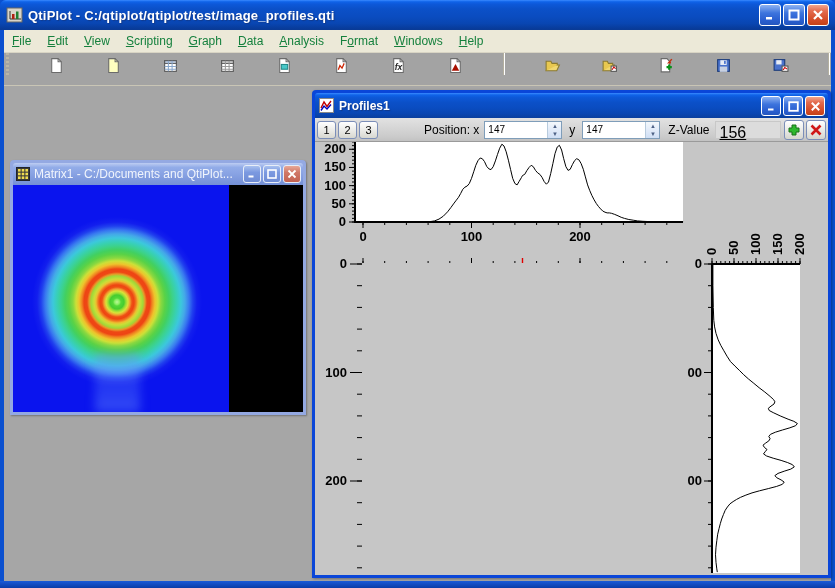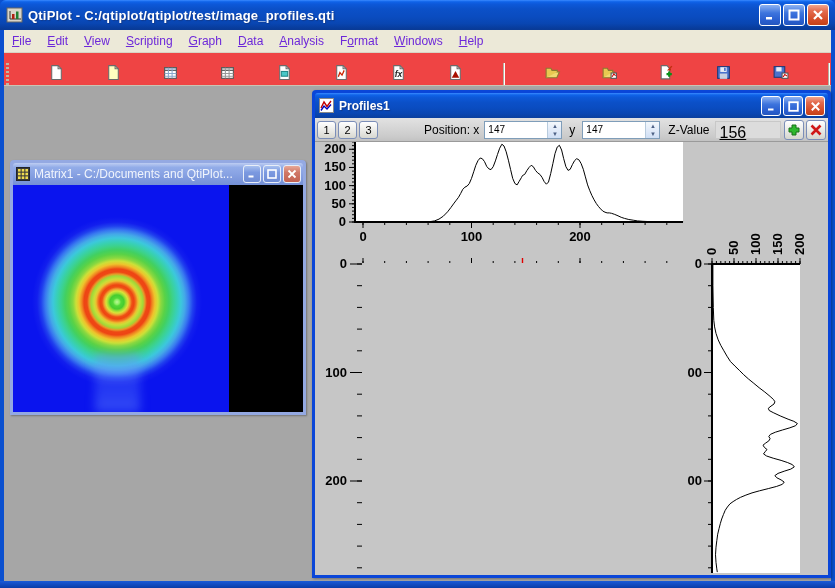--- a/index.html
+++ b/index.html
@@ -13,24 +13,24 @@
 .app-icon { width:18px; height:18px; margin:0 4px 0 6px; }
 .title-text { color:#fff; font-size:13px; font-weight:bold; text-shadow:1px 1px 1px #123a8a; letter-spacing:.2px; }
 .winbtns { position:absolute; right:6px; top:4px; display:flex; gap:2px; }
 .wbtn { width:22px; height:22px; border:1px solid #fff; border-radius:3px; display:flex; align-items:center; justify-content:center; }
 .wbtn.min, .wbtn.max { background:linear-gradient(180deg,#8db2f2,#3d74dd 40%,#2a5fd0 75%,#2456bf); }
 .wbtn.close { background:linear-gradient(180deg,#f2a58c,#e36b4e 30%,#d54e2a 70%,#c44117); }
 .wbtn svg { display:block; }
 
 
 .menubar { position:absolute; left:4px; top:30px; width:827px; height:23px; background:#ece9d8; display:flex; align-items:center; border-bottom:1px solid #d8d4c4; }
-.menu-item { font-size:12px; color:#6d28d9; padding:3px 8px; }
-
-
-.toolbar { position:absolute; left:4px; top:53px; width:827px; height:33px; background:#ef4444; display:flex; align-items:flex-end; border-bottom:1px solid #c9c5b5;gap:32px; }
+.menu-item { font-size:12px; color:#15803d; padding:3px 8px; }
+
+
+.toolbar { position:absolute; left:4px; top:53px; width:827px; height:33px; background:#a3a3a3; display:flex; align-items:flex-start; border-bottom:1px solid #c9c5b5;gap:32px; }
 .tbtn { width:25px; height:25px; display:flex; align-items:center; justify-content:center; flex:0 0 auto; }
 .tbtn svg { width:17px; height:17px; display:block; }
 .tsep { width:2px; height:22px; border-left:1px solid #b4b0a0; border-right:1px solid #fff; margin:0 3px; flex:0 0 auto; }
 .tgrip { width:3px; height:22px; background:repeating-linear-gradient(180deg,#bab6a6 0 2px,transparent 2px 4px); margin:0 3px 0 2px; flex:0 0 auto; }
 .tchev { font-size:12px; font-weight:bold; color:#1c3870; padding:0 3px 6px 2px; flex:0 0 auto; }
 
 
 .workspace { position:absolute; left:4px; top:86px; width:827px; height:495px; background:#a6a6a6; }
 
 

